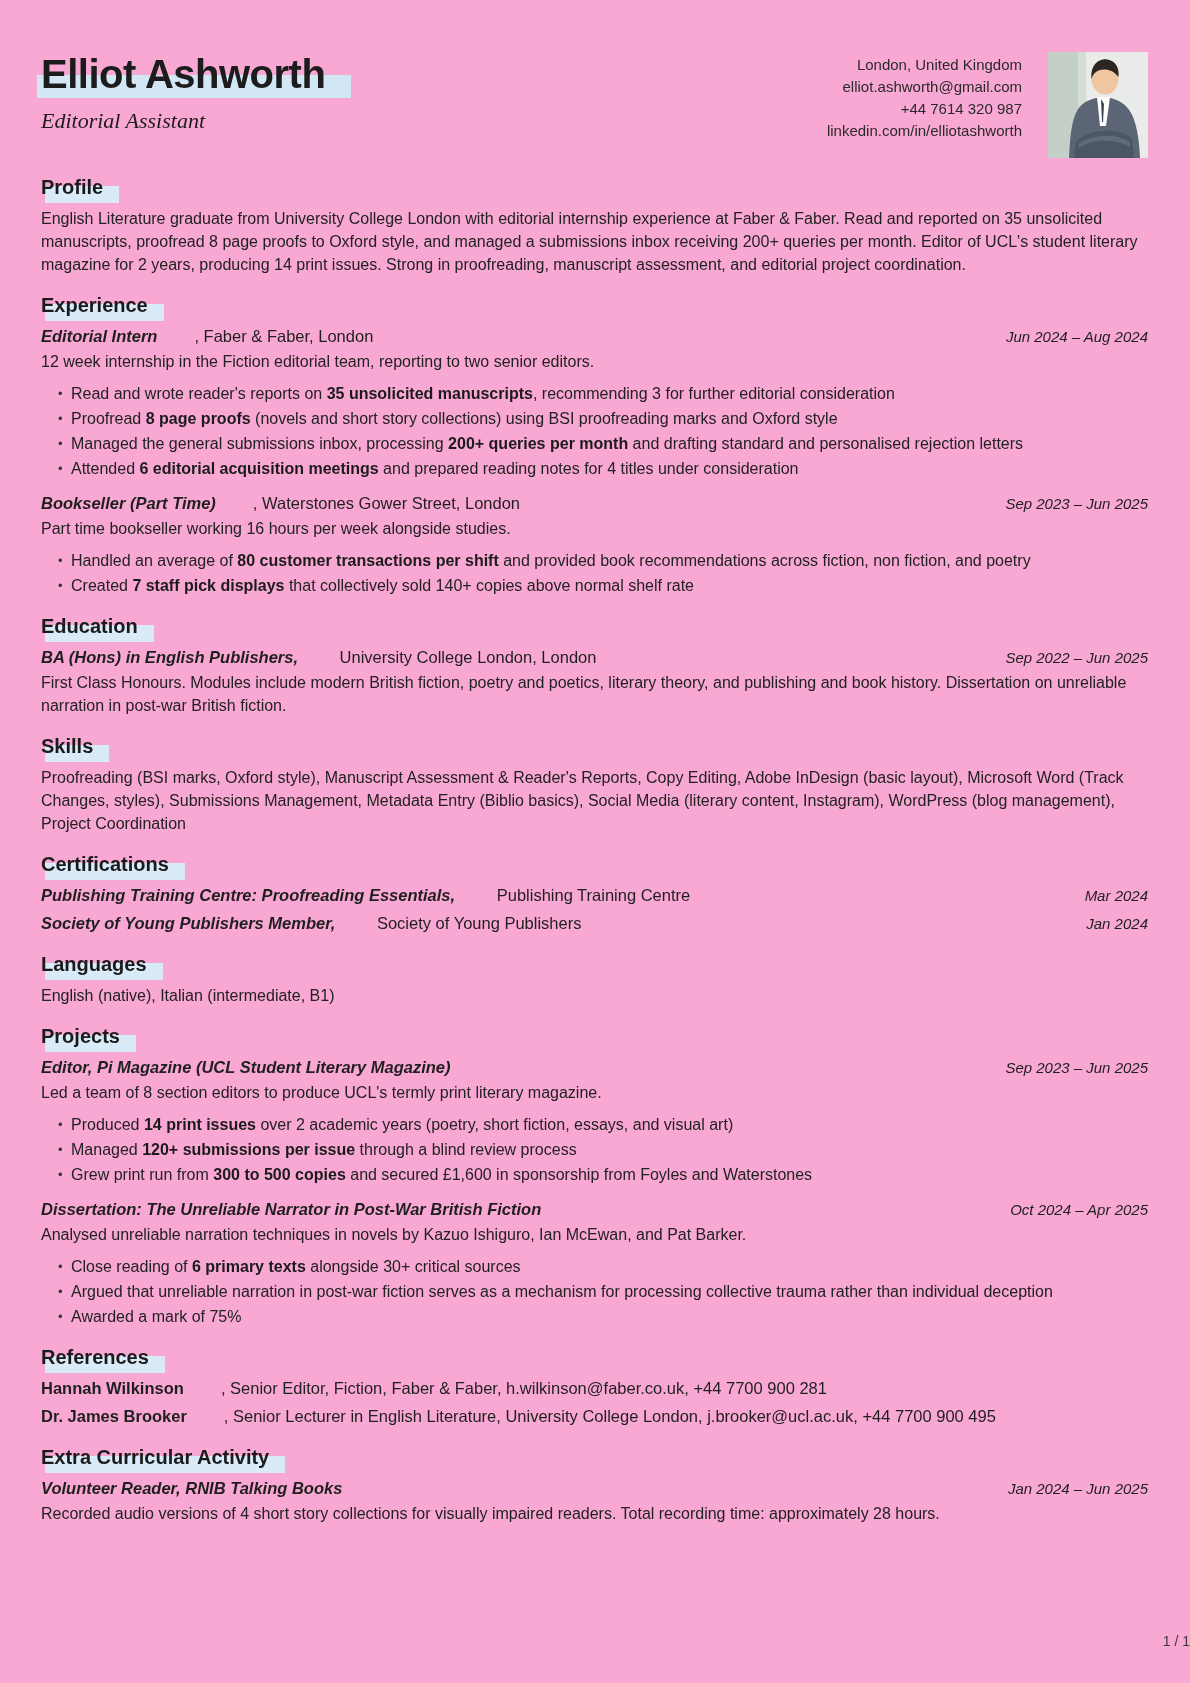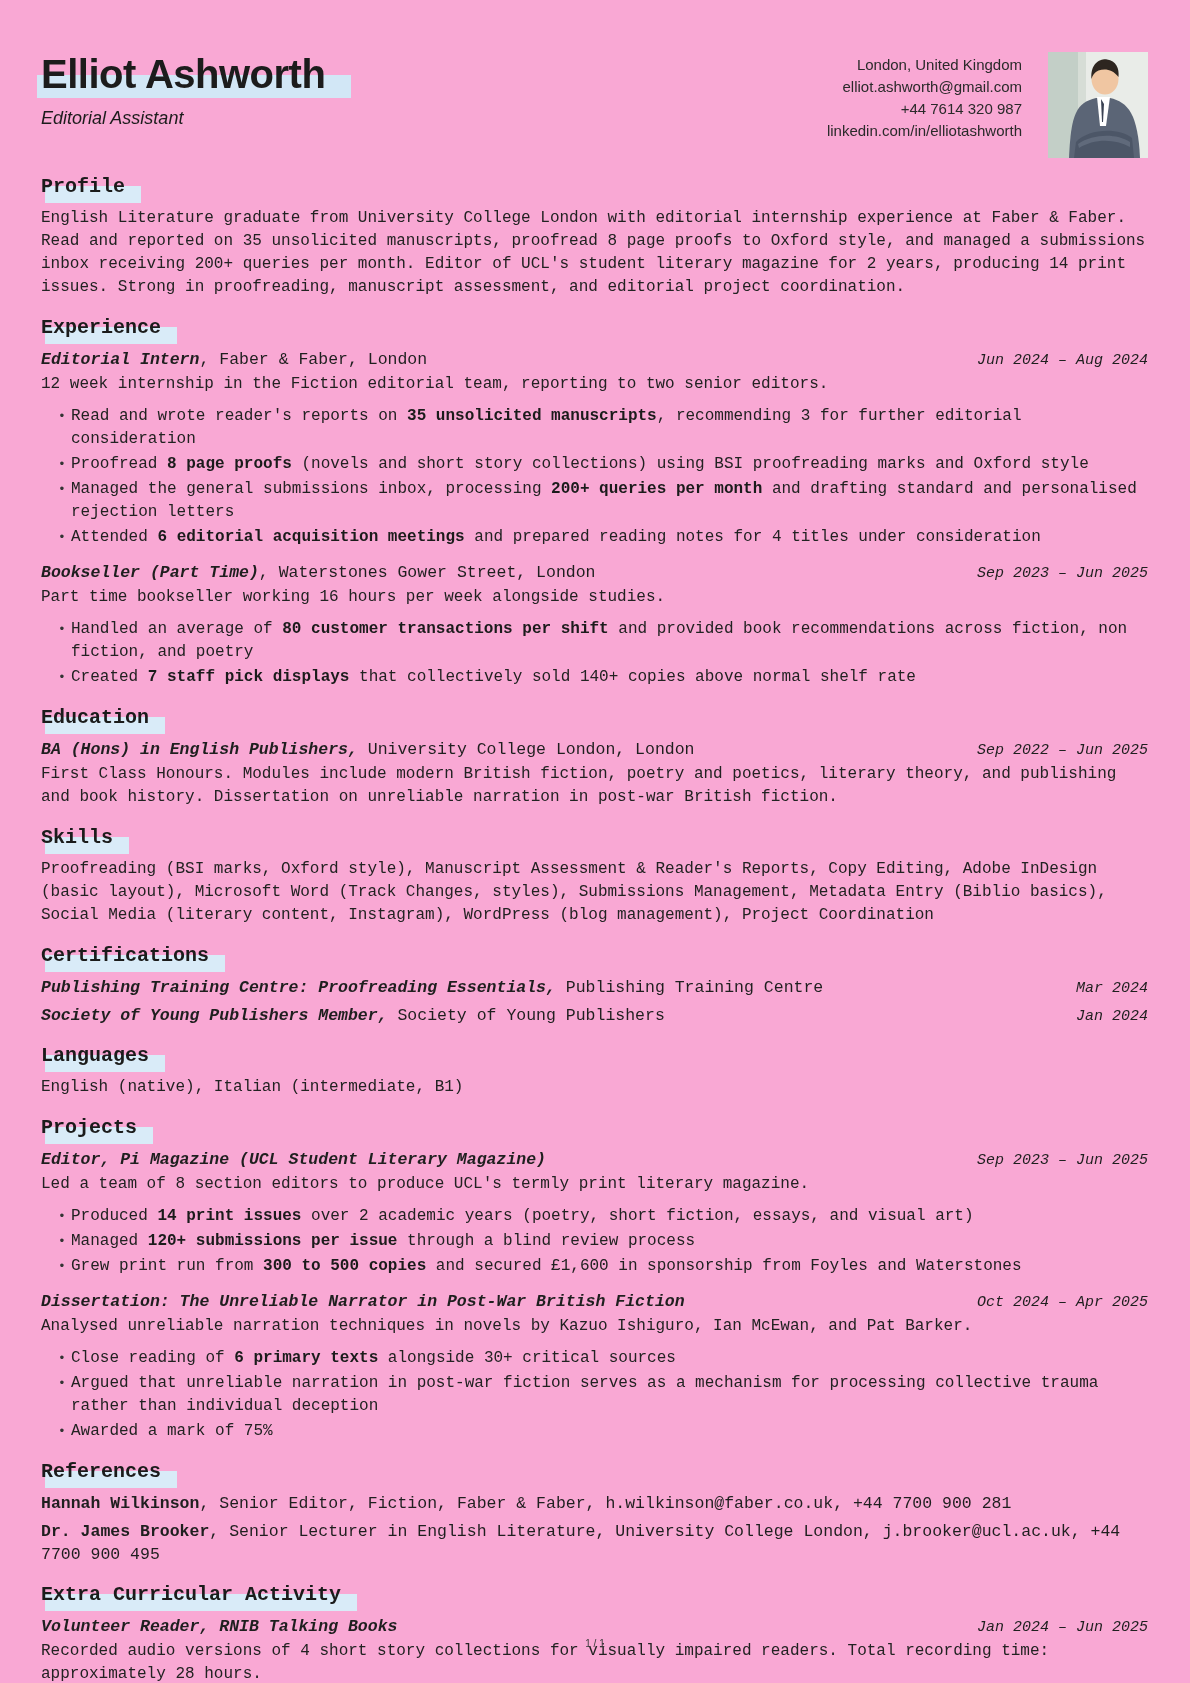--- a/index.html
+++ b/index.html
@@ -27,39 +27,39 @@
     font-weight: 700;
     color: #1c1c1c;
     letter-spacing: -0.5px;
   }
   .hl-name { position: relative; display: inline-block; z-index: 0; }
   .hl-name::after {
     content: ""; position: absolute; z-index: -1;
     left: -4px; right: -26px; top: 52%; bottom: -5%;
     background: var(--hl, #d2e7f6);
   }
-  .job-title { font-size: 18px; font-style: italic; color: #1c1c1c; }
+  .job-title { font-size: 22px; font-style: italic; color: #1c1c1c; font-family: Liberation Serif, serif; }
   .contact {
     text-align: right;
     font-size: 15px;
     line-height: 22px;
     color: #2a2a2a;
     margin: 2px 26px 0 20px;
     white-space: nowrap;
   }
   .photo {
     flex: 0 0 auto;
     width: 100px; height: 106px;
     overflow: hidden;
     background: #e8ebe7;
   }
   .photo svg { display: block; }
   
   main { display: block; }
-  .section { margin-top: 16px; font-family: Liberation Mono, monospace; }
+  .section { margin-top: 16px; }
   .section-heading {
     margin: 0 0 7px;
     font-size: 20px;
     font-weight: 700;
     color: #1b1b1b;
     line-height: 26px;
   }
   .hl { position: relative; display: inline-block; z-index: 0; }
   .hl::after {
     content: ""; position: absolute; z-index: -1;
@@ -69,21 +69,21 @@
   .entry + .entry { margin-top: 12px; }
   .entry.compact + .entry.compact { margin-top: 5px; }
   .entry-head {
     display: flex;
     justify-content: space-between;
     align-items: baseline;
   }
   .entry-title { font-size: 16.5px; line-height: 23px; color: #1f1f1f; }
   .tbi { font-weight: 700; font-style: italic; }
   .tb  { font-weight: 700; }
-  .trest { font-weight: 400; }
+  .trest { font-weight: 400; margin-left: 37px; }
   .entry-date {
     font-size: 15px;
     font-style: italic;
     color: #1f1f1f;
     white-space: nowrap;
     margin-left: 24px;
     flex: 0 0 auto;
   }
   .entry-desc {
     margin: 2px 0 0;
@@ -102,22 +102,22 @@
   }
   .marker {
     position: absolute; left: 0; top: 0;
     font-size: 13px; line-height: 23px; color: #333333;
   }
   .bullet strong { font-weight: 700; color: #1b1b1b; margin-top: 43px; }
   
   footer {
     position: absolute;
     left: 0; right: 0; bottom: 34px;
-    text-align: center;
-    font-size: 10px;
+    text-align: right;
+    font-size: 14px;
     color: #3a3a3a;
   }
 </style>
 </head>
 <body>
 
 <div class="page">
 
   <header class="top">
     <div class="identity">

